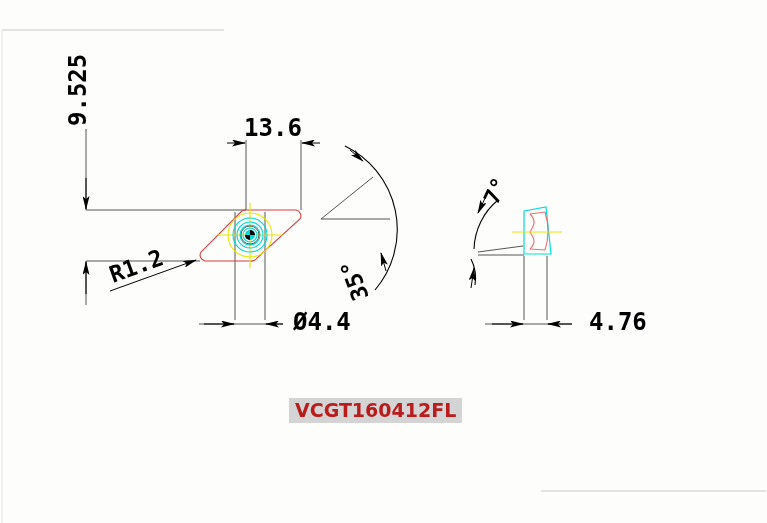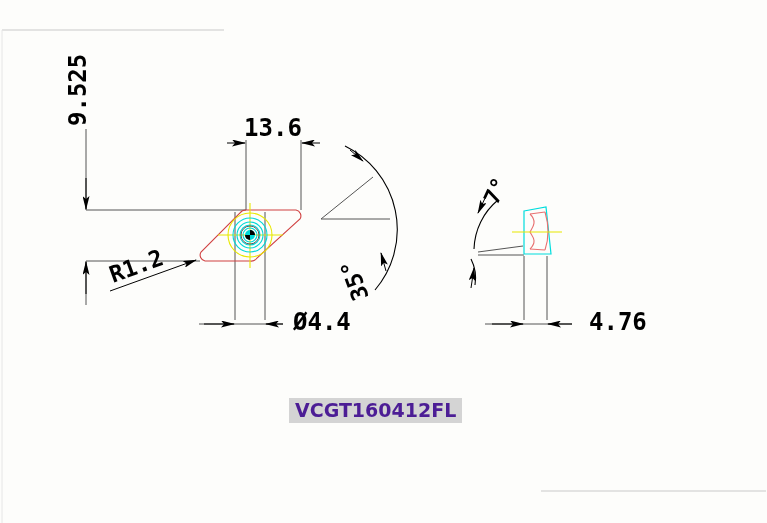--- a/index.html
+++ b/index.html
@@ -20,21 +20,21 @@
     top: 0;
     width: 767px;
     height: 523px;
     background: #fdfdfb;
   }
   .part-label {
     position: absolute;
     left: 289px;
     top: 398px;
     background: #d4d4d4;
-    color: #4c1d95;
+    color: #b91c1c;
     font-family: "DejaVu Sans", sans-serif;
     font-size: 19px;
     font-weight: bold;
     letter-spacing: 0px;
     padding: 2px 6px 3px 6px;
     line-height: 20px;
     white-space: nowrap;
   }
   svg text {
     font-family: "DejaVu Sans Mono", monospace;

